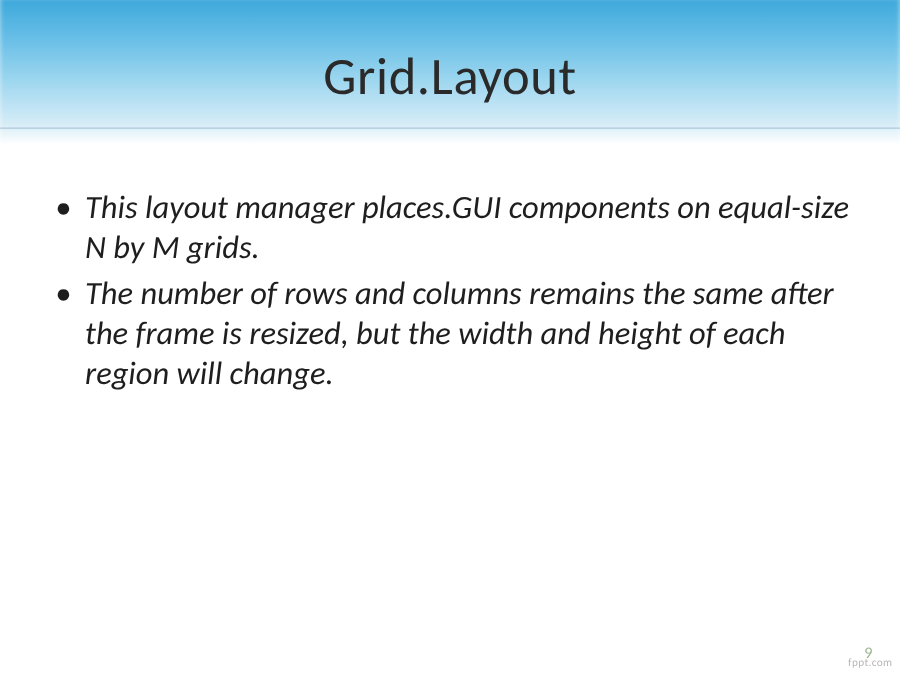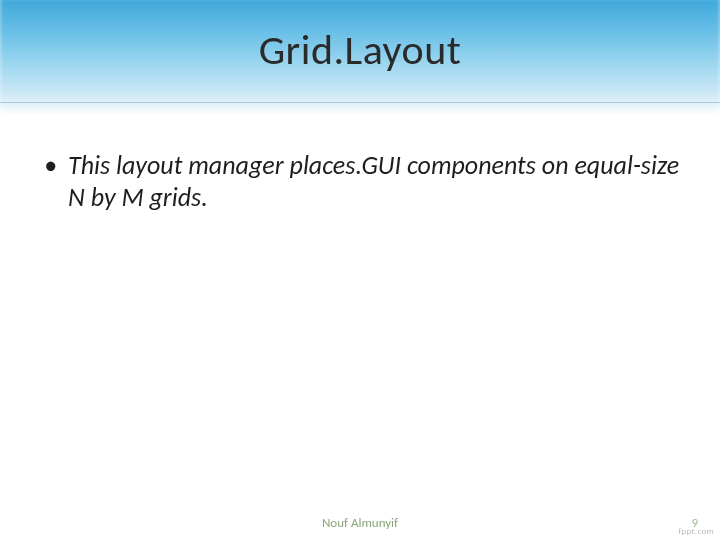--- a/index.html
+++ b/index.html
@@ -35,21 +35,21 @@
   .top-underline {
     position: absolute;
     top: 102px;
     left: 0;
     right: 0;
     height: 1px;
     background: rgba(80,130,160,0.35);
   }
   .title {
     position: absolute;
-    top: 24px;
+    top: 36px;
     left: 0;
     right: 0;
     text-align: center;
     font-size: 42px;
     font-weight: 400;
     color: #2a2a2a;
     letter-spacing: 0.5px;
   }
   .body {
     position: absolute;
@@ -110,22 +110,22 @@
 <div class="slide">
 
   <div class="top-band"></div>
   <div class="top-underline"></div>
 
   <div class="title">Grid.Layout</div>
 
   <div class="body">
     <ul>
       <li>This layout manager places.GUI components on equal-size N by M grids.</li>
+      <li>The number of rows and columns remains the same after the frame is resized, but the width and height of each region will change.</li>
     </ul>
   </div>
 
-  <div class="footer-author">Nouf Almunyif</div>
 
   <div class="footer-page">9</div>
 
   <div class="watermark">fppt.com</div>
 
 </div>
 
 </body></html>

